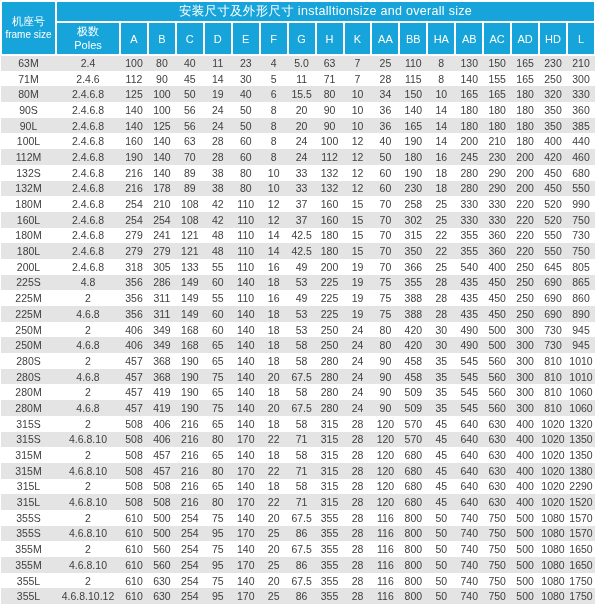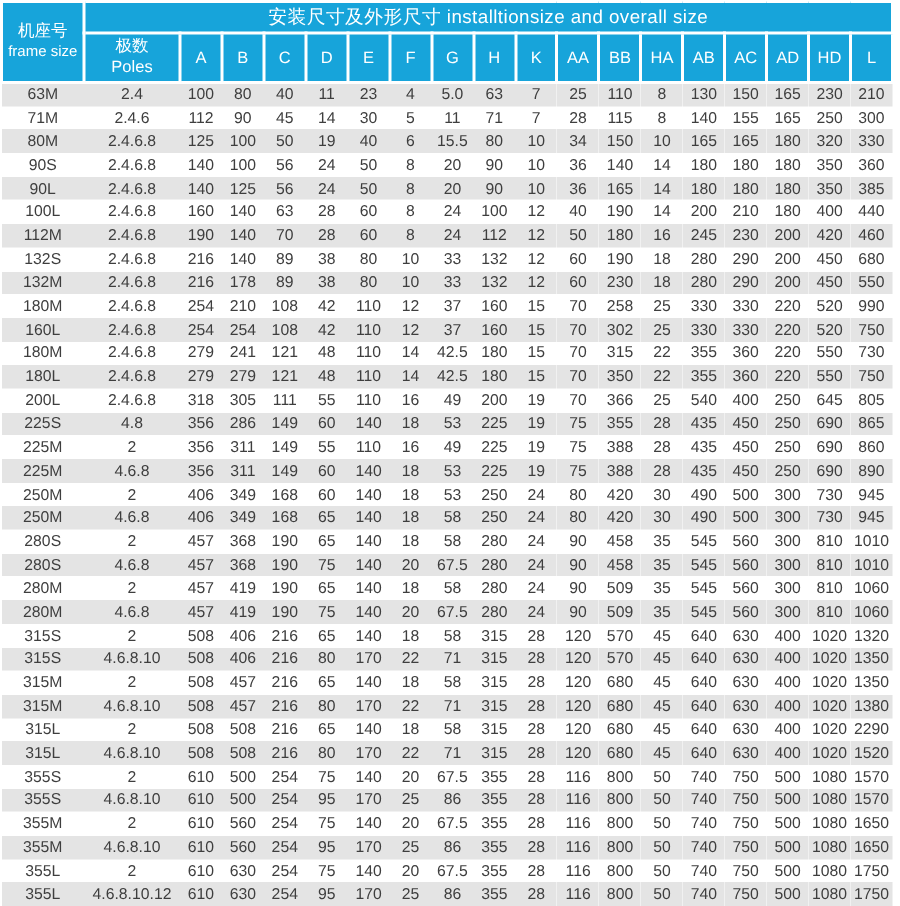--- a/index.html
+++ b/index.html
@@ -378,21 +378,21 @@
         <td>360</td>
         <td>220</td>
         <td>550</td>
         <td>750</td>
       </tr>
       <tr>
         <td>200L</td>
         <td>2.4.6.8</td>
         <td>318</td>
         <td>305</td>
-        <td>111</td>
+        <td>133</td>
         <td>55</td>
         <td>110</td>
         <td>16</td>
         <td>49</td>
         <td>200</td>
         <td>19</td>
         <td>70</td>
         <td>366</td>
         <td>25</td>
         <td>540</td>

